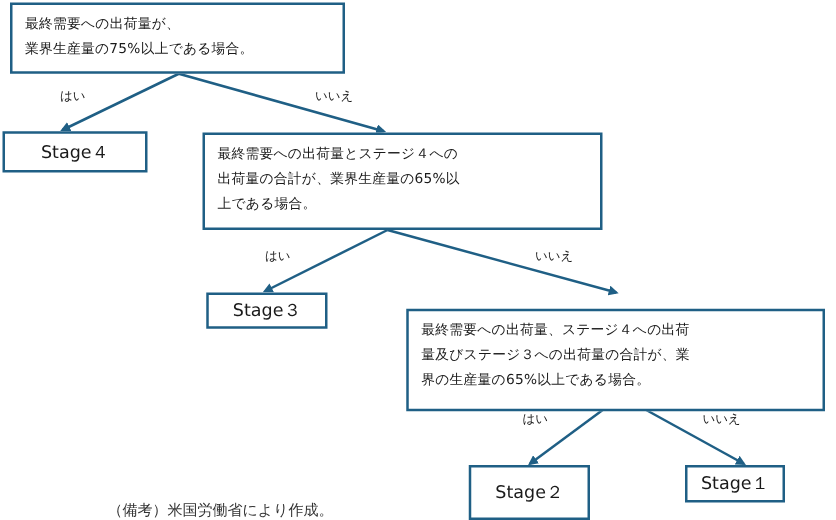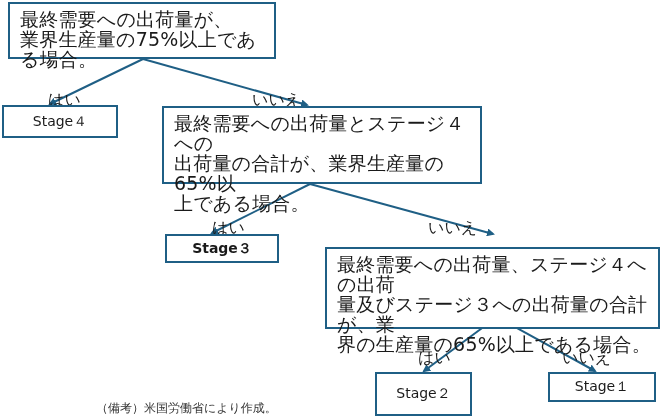--- a/index.html
+++ b/index.html
@@ -1,21 +1,21 @@
 <!DOCTYPE html>
 <html><head>
 <meta charset="utf-8">
 <style>
   html, body { margin:0; padding:0; background:#ffffff; }
   body { width:669px; height:416px; position:relative; overflow:hidden;
          font-family:"DejaVu Sans", sans-serif; color:#1a1a1a; }
   .box { position:absolute; border:2px solid #1f5f85; background:#fff; box-sizing:border-box; }
-  .cond { font-size:19px; line-height:20px; padding:5px 0 0 10px; white-space:pre-line; letter-spacing:0.2px; }
+  .cond { font-size:11px; line-height:20px; padding:5px 0 0 10px; white-space:pre-line; letter-spacing:0.2px; }
   .stage { font-size:14px; display:flex; align-items:center; justify-content:center; }
-  .lbl { position:absolute; font-size:16px;margin-top:20px; }
+  .lbl { position:absolute; font-size:10px; }
   svg.lines { position:absolute; left:0; top:0; }
   .note { position:absolute; font-family:"DejaVu Serif", serif; font-size:12px; color:#333; }
 </style>
 </head>
 <body>
 
 <svg class="lines" width="669" height="416">
   <defs>
     <marker id="arr" markerWidth="8" markerHeight="8" refX="6" refY="4" orient="auto" markerUnits="userSpaceOnUse">
       <path d="M0,0 L8,4 L0,8 Z" fill="#1f5f85"></path>
@@ -35,23 +35,23 @@
 業界生産量の75%以上である場合。</div>
 <div class="lbl" style="left:48px;top:70px;">はい</div>
 <div class="lbl" style="left:252px;top:70px;">いいえ</div>
 <div class="box stage" style="left:2px;top:105px;width:116px;height:33px;">Stage４</div>
 
 <div class="box cond" style="left:162px;top:106px;width:320px;height:78px;">最終需要への出荷量とステージ４への
 出荷量の合計が、業界生産量の65%以
 上である場合。</div>
 <div class="lbl" style="left:212px;top:198px;">はい</div>
 <div class="lbl" style="left:428px;top:198px;">いいえ</div>
-<div class="box stage" style="left:165px;top:234px;width:114px;height:29px;font-weight:bold;">Stage３</div>
+<div class="box stage" style="left:165px;top:234px;width:97px;height:29px;">Stage３</div>
 
 <div class="box cond" style="left:325px;top:235px;width:335px;height:82px;margin-top:12px;">最終需要への出荷量、ステージ４への出荷
 量及びステージ３への出荷量の合計が、業
 界の生産量の65%以上である場合。</div>
 <div class="lbl" style="left:418px;top:328px;">はい</div>
 <div class="lbl" style="left:562px;top:328px;">いいえ</div>
 <div class="box stage" style="left:375px;top:372px;width:97px;height:44px;">Stage２</div>
-<div class="box stage" style="left:548px;top:372px;width:108px;height:30px;">Stage１</div>
+<div class="box stage" style="left:548px;top:372px;width:80px;height:30px;">Stage１</div>
 
-<div class="note" style="left:96px;top:400px;">（備考）米国労働省により作成。</div>
+<div class="note" style="left:86px;top:400px;">（備考）米国労働省により作成。</div>
 
 </body></html>

